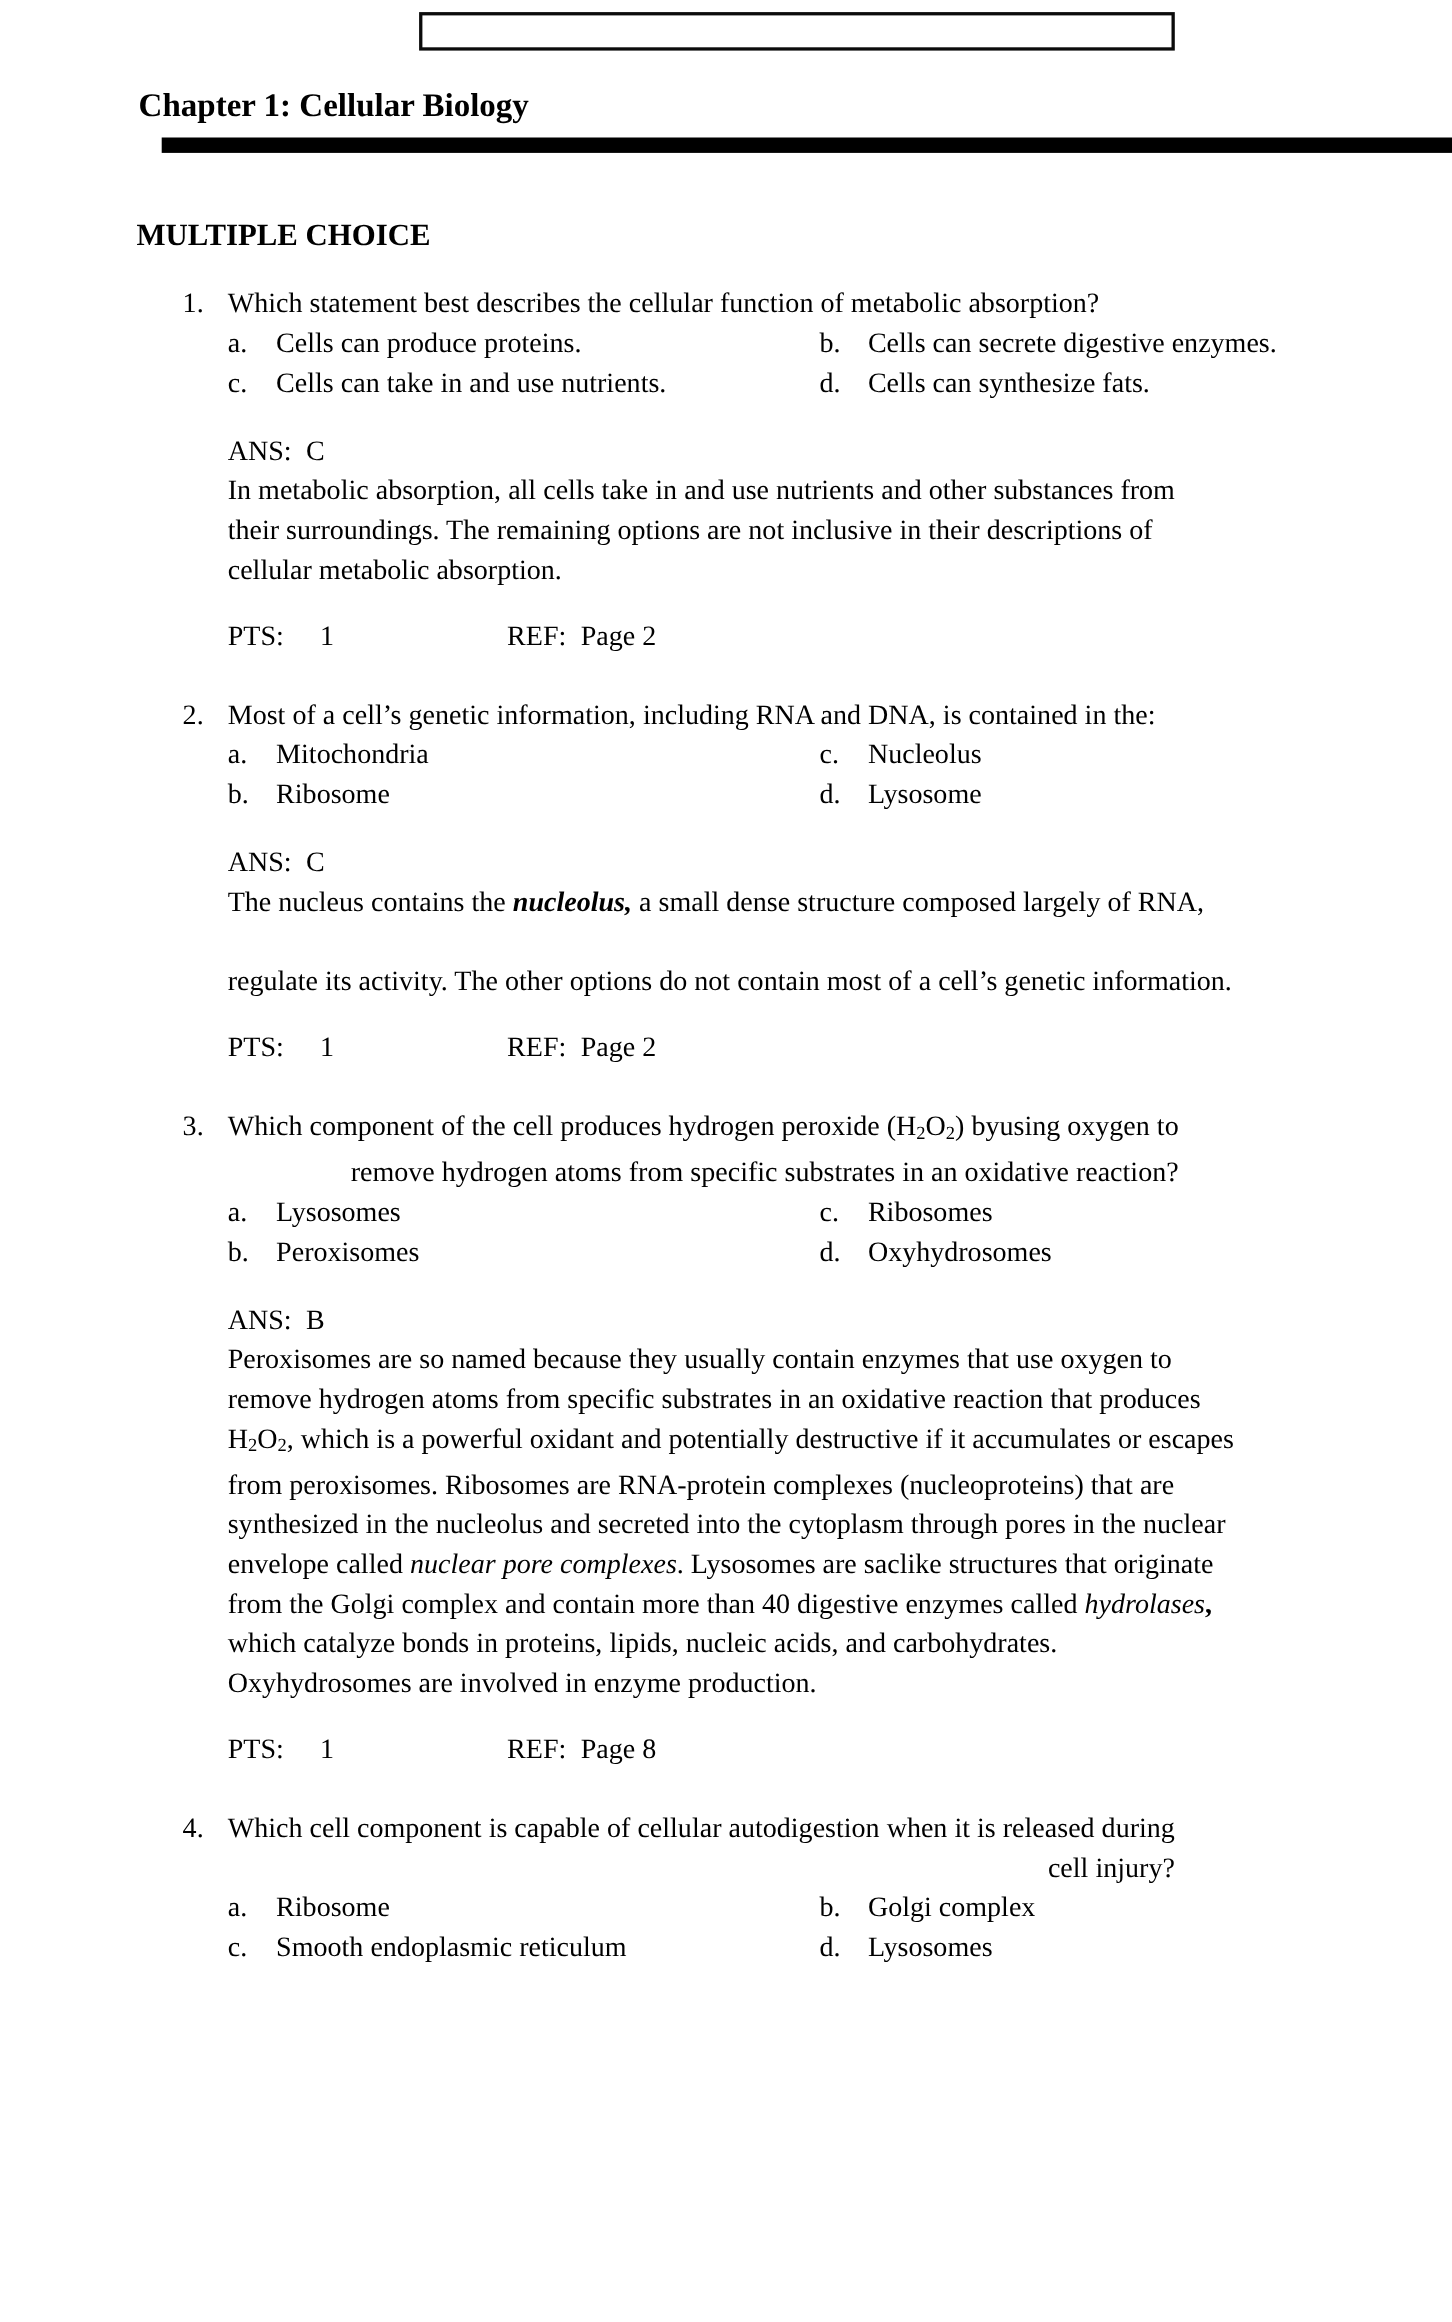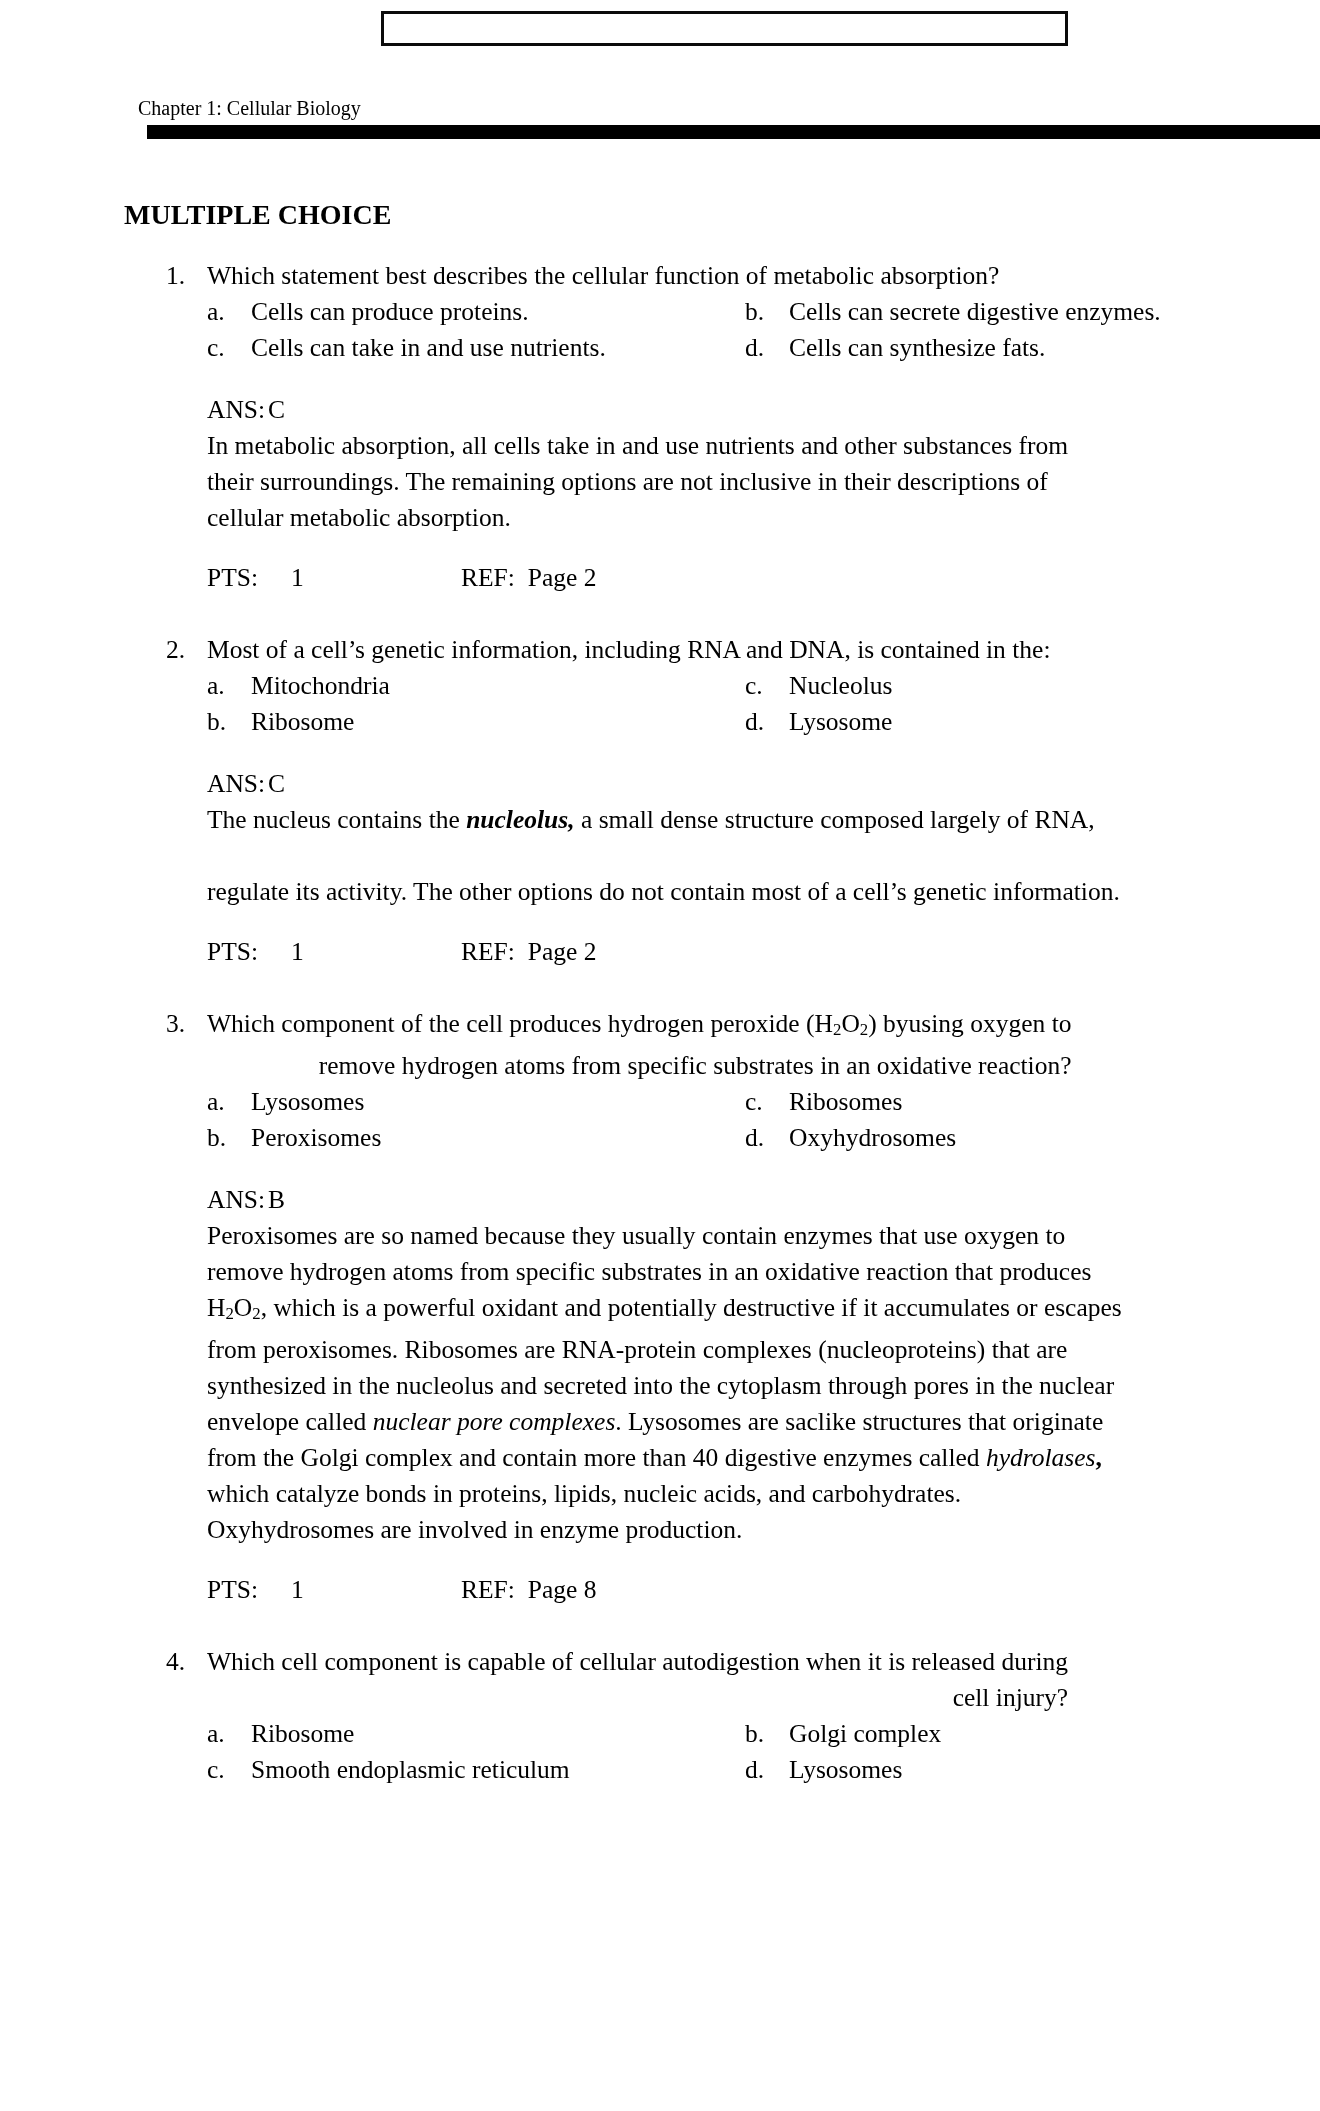--- a/index.html
+++ b/index.html
@@ -12,22 +12,22 @@
     position: relative;
     overflow: hidden;
   }
   .top-box {
     position: absolute; left: 381px; top: 11px;
     width: 687px; height: 35px;
     border: 3px solid #0b0b0b; box-sizing: border-box;
     background: #ffffff;
   }
   .chapter-title {
-    position: absolute; left: 122px; top: 72px; margin: 16px;
-    font-size: 20px; font-weight: normal; line-height: 40px;
+    position: absolute; left: 122px; top: 72px; margin: 4px;
+    font-size: 30px; font-weight: bold; line-height: 40px;
     white-space: nowrap;
   }
   .title-rule {
     position: absolute; left: 147px; top: 125px;
     width: 1173px; height: 14px; background: #000000;
   }
   .section-heading {
     position: absolute; left: 124px; top: 196px; margin: 0;
     font-size: 28px; font-weight: bold; line-height: 38px;
     white-space: nowrap;
@@ -43,21 +43,21 @@
     margin-left: 207px;
     display: grid;
     grid-template-columns: 538px auto;
     grid-template-rows: repeat(2, 36px);
     grid-auto-flow: column;
     justify-content: start;
   }
   .option { white-space: nowrap; }
   .opt-letter { display: inline-block; width: 44px; }
   .ans-row { margin: 26px 0 0 207px; }
-  .ans-label { margin-right: 3px; }
+  .ans-label { margin-right: 13px; }
   .rationale { margin-left: 207px; white-space: nowrap; }
   .pts-row { margin: 24px 0 0 207px; }
   .pts-label { display: inline-block; width: 84px; }
   .pts-value { display: inline-block; width: 170px; }
   .ref-label { margin-right: 13px; text-align: center; }
   .rich-b  { font-weight: bold; }
   .rich-i  { font-style: italic; }
   .rich-bi { font-weight: bold; font-style: italic; }
   .rich-sub { font-size: 66%; vertical-align: -0.18em; }
 </style>

